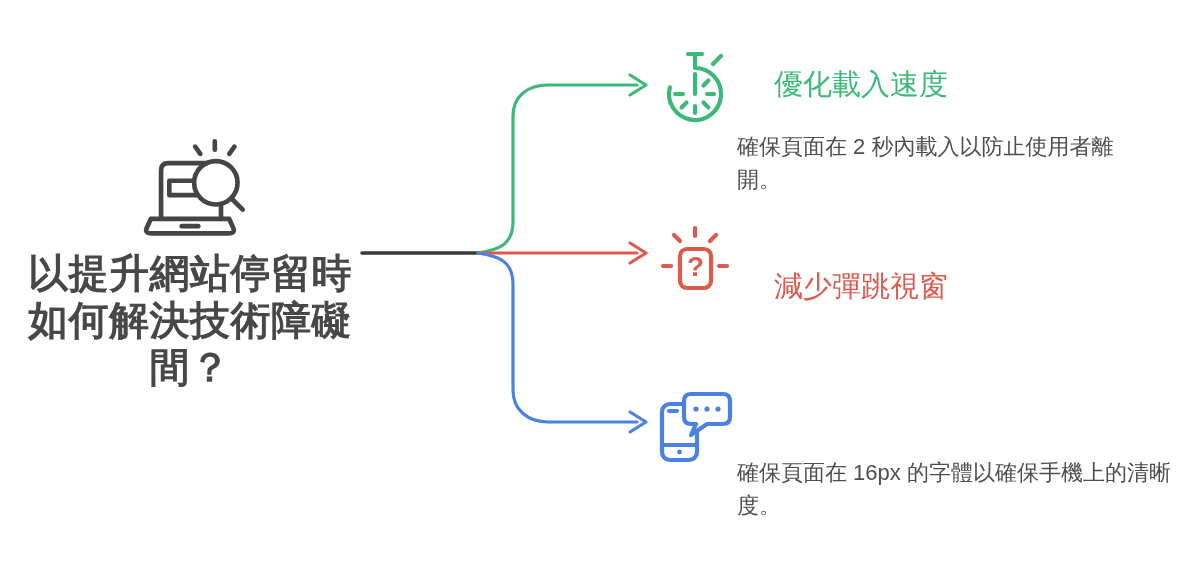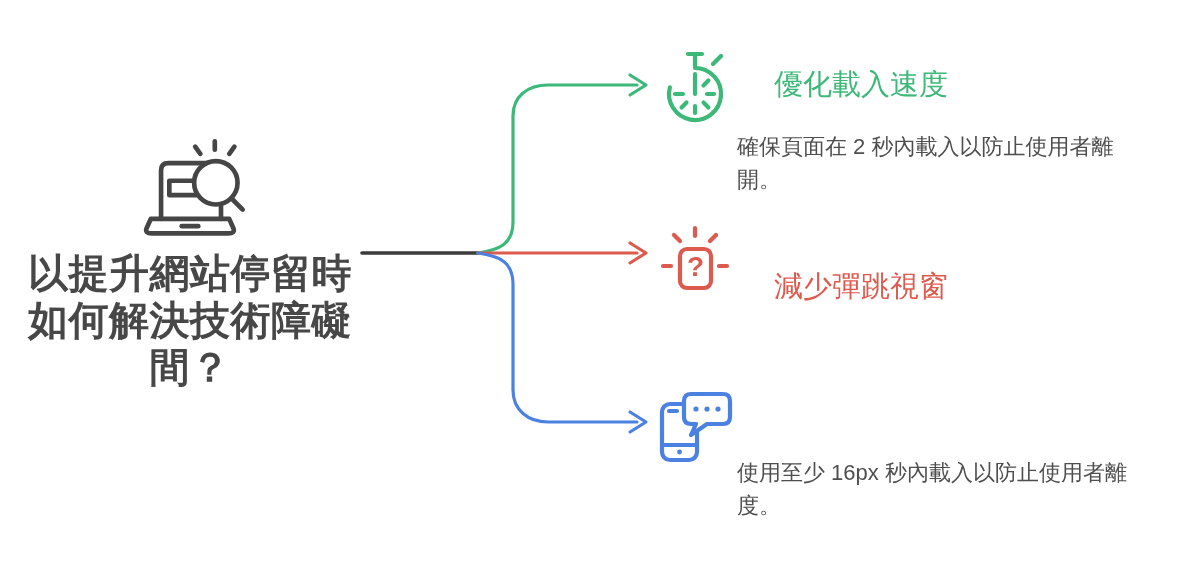--- a/index.html
+++ b/index.html
@@ -146,17 +146,17 @@
       <circle cx="31.5" cy="64" r="2.4" fill="#4b81e0" stroke="none"></circle>
       <path d="M21,23 H29"></path>
 
       <path d="M43,6 H75 Q82,6 82,13 V29 Q82,36 75,36 H59 L43,47 L48,36 H43 Q36,36 36,29 V13 Q36,6 43,6 Z" fill="#ffffff"></path>
       <circle cx="48" cy="21" r="2.6" fill="#4b81e0" stroke="none"></circle>
       <circle cx="59" cy="21" r="2.6" fill="#4b81e0" stroke="none"></circle>
       <circle cx="70" cy="21" r="2.6" fill="#4b81e0" stroke="none"></circle>
     </g>
   </svg>
   <div id="branch-desc-2" class="abs branch-desc">
-    <div class="desc-line">使用至少 16px 秒內載入以防止使用者離</div>
+    <div class="desc-line">確保頁面在 16px 的字體以確保手機上的清晰</div>
     <div class="desc-line">度。</div>
   </div>
 
 </div>
 
 </body></html>

